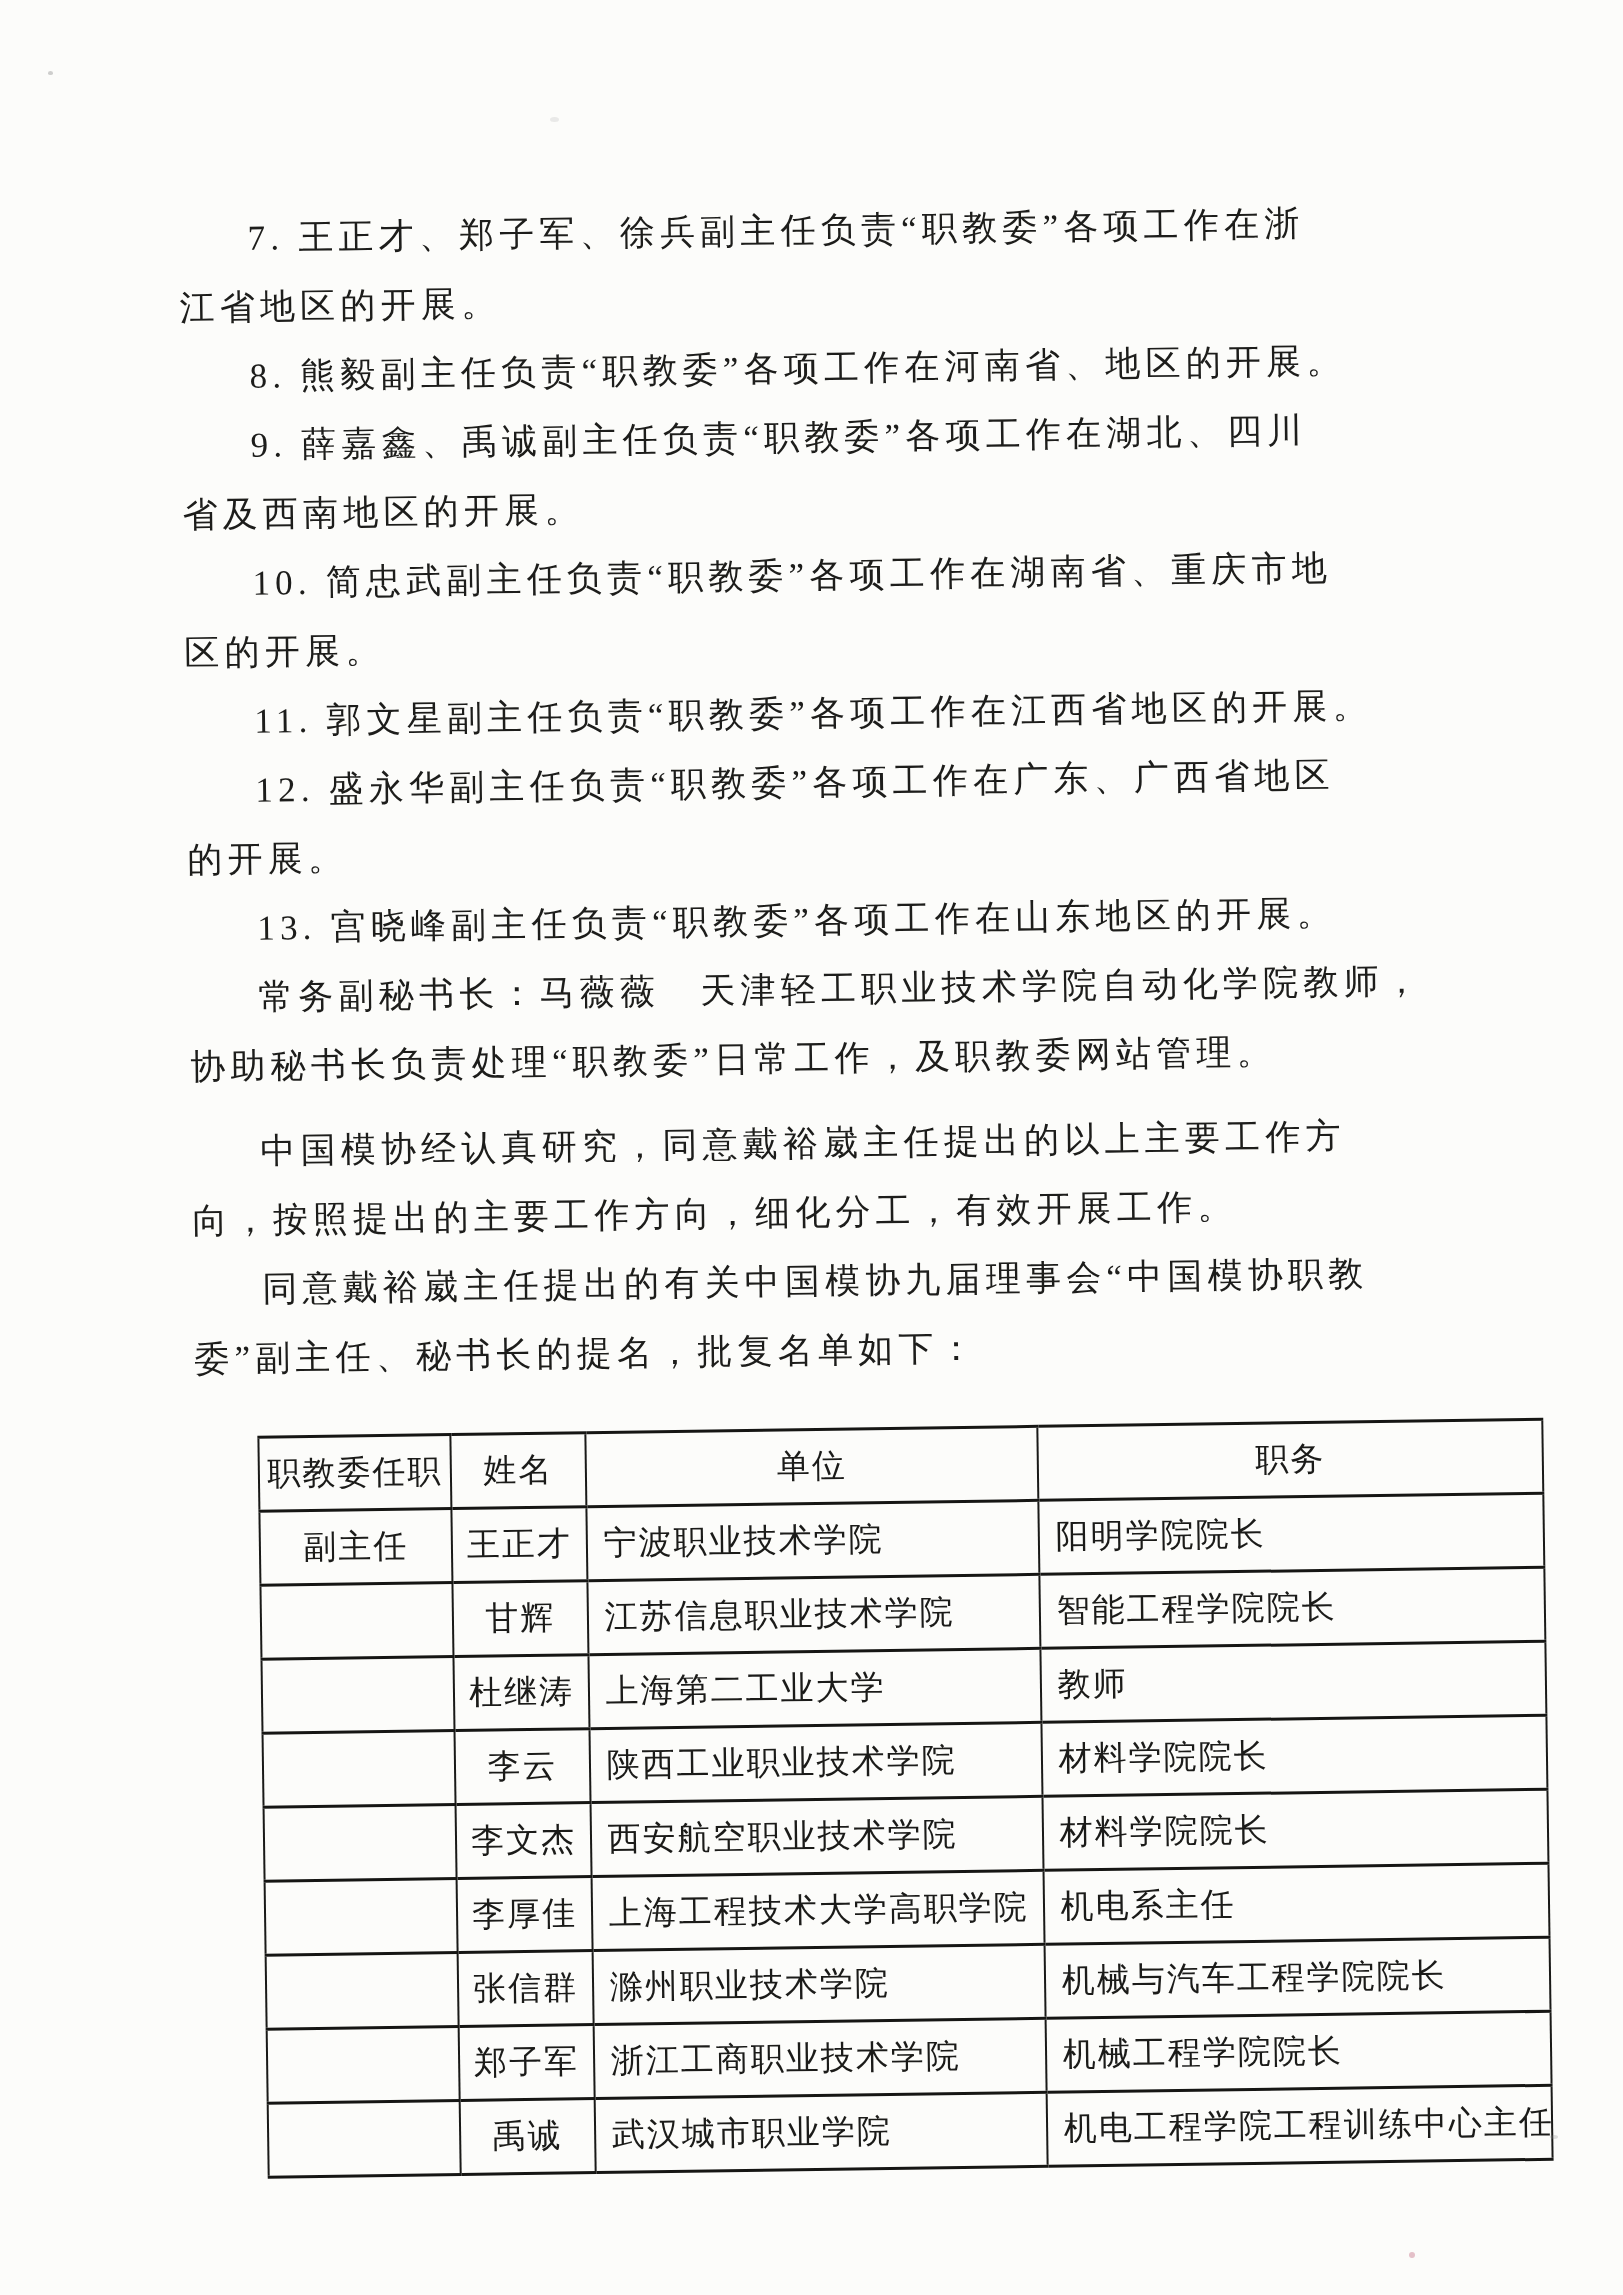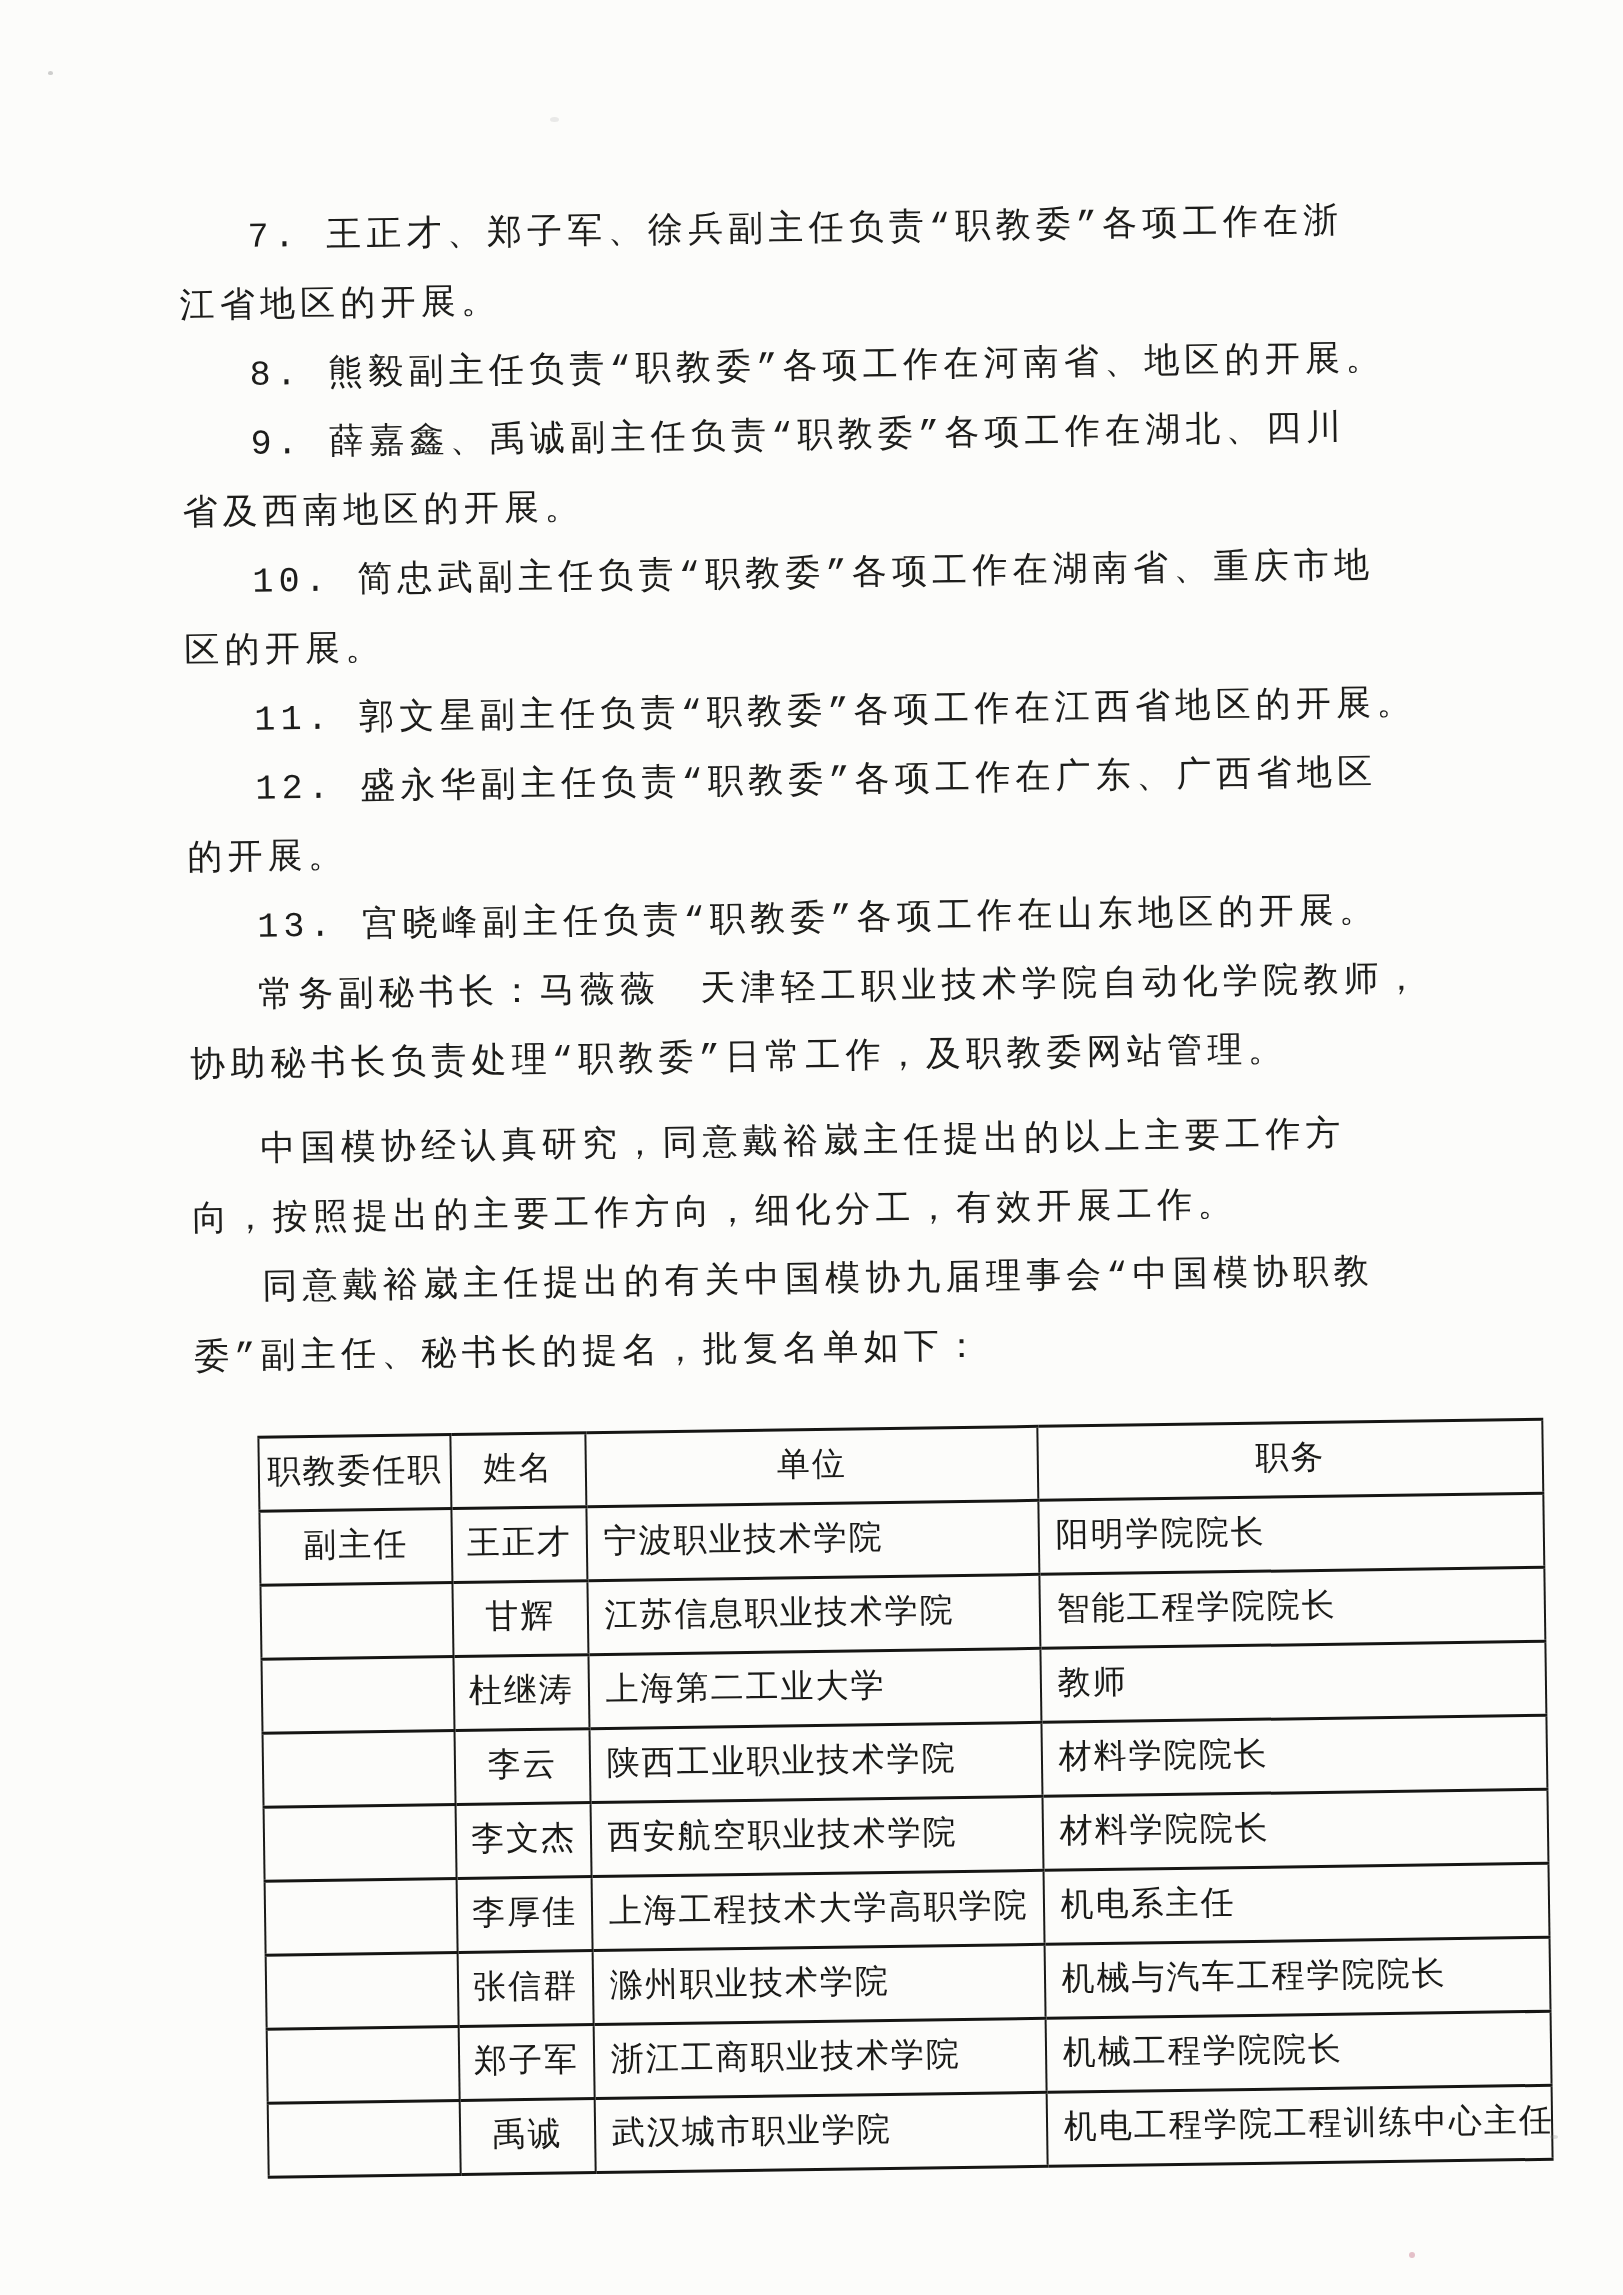--- a/index.html
+++ b/index.html
@@ -2,21 +2,21 @@
 <html lang="zh" style="font-size:10.5px"><head>
 <meta charset="utf-8">
 <style>
   html, body { margin: 0; padding: 0; }
   .page {
     position: relative;
     width: 1623px;
     height: 2295px;
     background: #fcfcfa;
     overflow: hidden;
-    font-family: Liberation Mono, monospace;
+    font-family: Liberation Serif, serif;
     color: #1d1d1b;
   }
   
   .sheet {
     position: absolute;
     inset: 0;
     transform: rotate(-0.8deg);
     transform-origin: 50% 55%;
   }
   .body-text {

